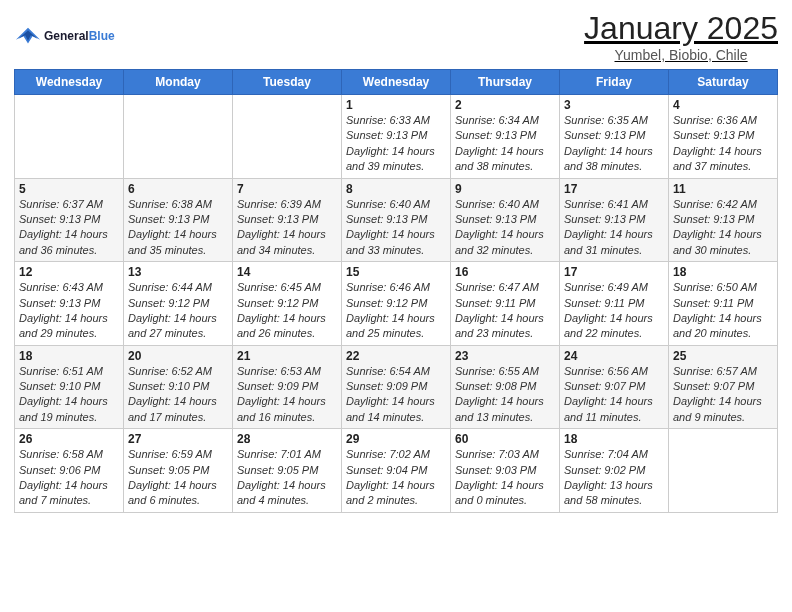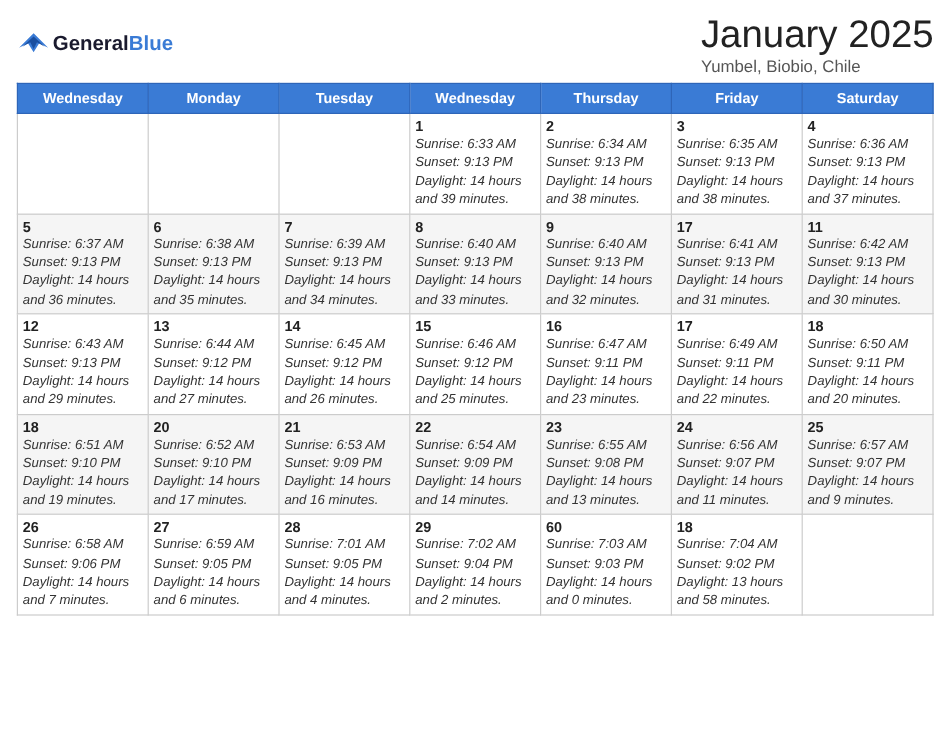--- a/index.html
+++ b/index.html
@@ -25,21 +25,22 @@
     .logo {
       display: flex;
       align-items: center;
       gap: 2px;
     }
     .logo-bird {
       width: 28px;
       height: 28px;
     }
     .title-block {
-      text-align: left;
+      text-align: center;
+      text-decoration: underline;
     }
     .cal-title {
       font-size: 32px;
       color: #222;
       font-weight: 300;
     }
     .cal-subtitle {
       font-size: 14px;
       color: #555;
     }
@@ -89,21 +90,21 @@
 <body>
 
 <div class="page">
   <div class="header">
     <div class="logo">
       <svg class="logo-bird" viewBox="0 0 30 30" xmlns="http://www.w3.org/2000/svg">
         <polygon points="15,5 28,18 20,14 15,22 10,14 2,18" fill="#3a7bd5"></polygon>
         <polygon points="15,8 25,17 18,13 15,19 12,13 5,17" fill="#1a4fa0"></polygon>
       </svg>
       <div>
-        <div style="font-size:17px;font-weight:bold;color:#1a1a2e;line-height:1.15;">General<span style="color:#3a7bd5;">Blue</span></div>
+        <div style="font-size:12px;font-weight:bold;color:#1a1a2e;line-height:1.15;">General<span style="color:#3a7bd5;">Blue</span></div>
       </div>
     </div>
     <div class="title-block">
       <div class="cal-title">January 2025</div>
       <div class="cal-subtitle">Yumbel, Biobio, Chile</div>
     </div>
   </div>
 
   <table class="calendar">
     <thead>

